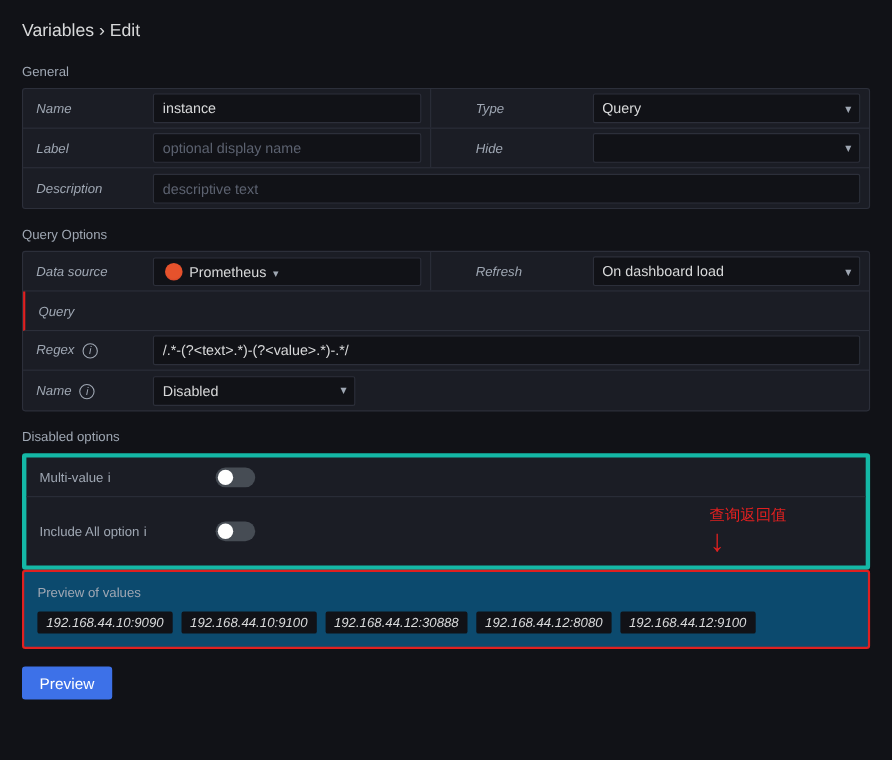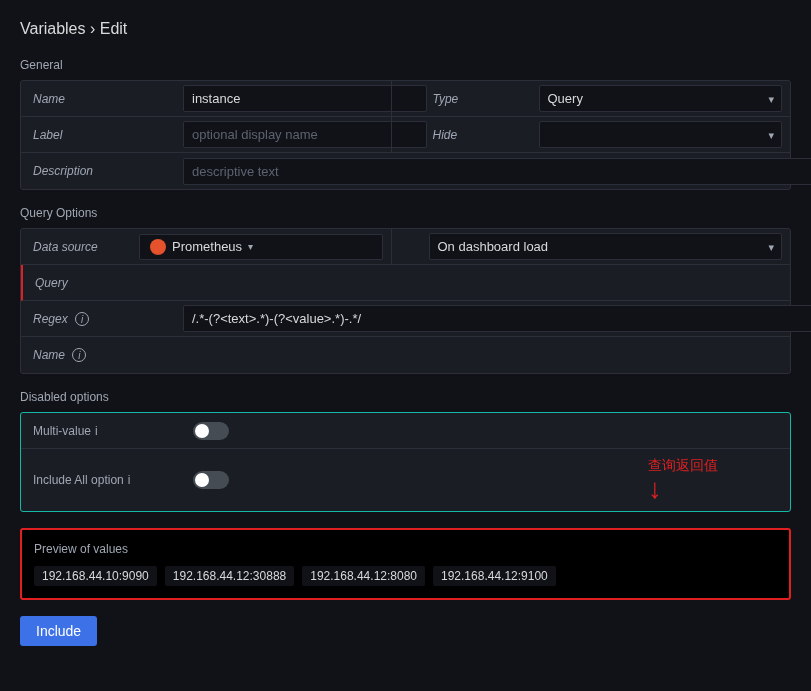--- a/index.html
+++ b/index.html
@@ -64,21 +64,20 @@
       padding: 4px 8px;
     }
     .form-input {
       background: #111217;
       border: 1px solid #2c2f3a;
       border-radius: 2px;
       color: #d8d9da;
       font-size: 13px;
       padding: 5px 8px;
       width: 100%;
-      margin-left: 44px;
     }
     .form-input::placeholder {
       color: #5c6270;
     }
     .form-select {
       background: #111217;
       border: 1px solid #2c2f3a;
       border-radius: 2px;
       color: #d8d9da;
       font-size: 13px;
@@ -121,21 +120,21 @@
     
     .query-section {
       background: #1b1d25;
       border: 1px solid #2c2f3a;
       border-radius: 3px;
       margin-bottom: 16px;
     }
     
     .datasource-badge {
       display: flex;
-      align-items: center;
+      align-items: flex-end;
       background: #111217;
       border: 1px solid #2c2f3a;
       border-radius: 2px;
       padding: 4px 10px;
       cursor: pointer;
       gap: 6px;
     }
     .prometheus-icon {
       width: 16px;
       height: 16px;
@@ -183,36 +182,37 @@
       width: 14px;
       height: 14px;
       background: #fff;
       border-radius: 50%;
       left: 2px;
       top: 2px;
       transition: 0.2s;
     }
     
     .preview-section {
-      background: #000000;
+      background: #0c4a6e;
       border: 2px solid #e02020;
       border-radius: 3px;
       margin-bottom: 16px;
       padding: 12px;
       position: relative;
     }
     .preview-title {
       font-size: 12px;
       color: #9fa7b3;
       margin-bottom: 10px;
     }
     .preview-values {
       display: flex;
       flex-wrap: wrap;
       gap: 8px;
+      font-style: italic;
     }
     .preview-value {
       color: #d8d9da;
       font-size: 12px;
       background: #111217;
       padding: 3px 8px;
       border-radius: 2px;
     }
     
     .update-btn {
@@ -220,23 +220,22 @@
       color: #fff;
       border: none;
       border-radius: 3px;
       padding: 7px 16px;
       font-size: 14px;
       cursor: pointer;
     }
     
     .selection-section {
       background: #1b1d25;
-      border: 1px solid #14b8a6;
+      border: 4px solid #14b8a6;
       border-radius: 3px;
-      margin-bottom: 16px;
     }
     .full-row {
       display: flex;
       align-items: center;
       padding: 8px 12px;
       border-bottom: 1px solid #2c2f3a;
       min-height: 36px;
     }
     .full-row:last-child { border-bottom: none; }
     .row-label {
@@ -326,20 +325,21 @@
       <div class="form-label">Data source</div>
       <div class="form-field">
         <div class="datasource-badge">
           <span class="prometheus-icon"></span>
           <span class="datasource-name">Prometheus</span>
           <span class="chevron">▾</span>
         </div>
       </div>
     </div>
     <div class="split-cell">
+      <div class="form-label">Refresh</div>
       <div class="form-field">
         <div class="select-wrapper">
           <select class="form-select">
             <option>On dashboard load</option>
             <option>On time range change</option>
           </select>
         </div>
       </div>
     </div>
   </div>
@@ -359,20 +359,31 @@
     <div class="form-field">
       <input class="form-input" type="text" value="/.*-(?&lt;text&gt;.*)-(?&lt;value&gt;.*)-.*/" style="">
     </div>
   </div>
 
   <div class="form-row">
     <div class="form-label">
       <span>Name</span>
       <span class="info-icon">i</span>
     </div>
+    <div class="form-field" style="max-width:200px;">
+      <div class="select-wrapper">
+        <select class="form-select">
+          <option>Disabled</option>
+          <option>Alphabetical (asc)</option>
+          <option>Alphabetical (desc)</option>
+          <option>Numerical (asc)</option>
+          <option>Numerical (desc)</option>
+        </select>
+      </div>
+    </div>
   </div>
 </div>
 
 
 <div class="section-label">Disabled options</div>
 <div class="selection-section">
 
   <div class="full-row">
     <div class="row-label">
       <span>Multi-value</span>
@@ -400,23 +411,24 @@
       <span style="color:#e02020; font-size:28px; line-height:1;">↓</span>
     </div>
   </div>
 </div>
 
 
 <div class="preview-section">
   <div class="preview-title">Preview of values</div>
   <div class="preview-values">
     <span class="preview-value">192.168.44.10:9090</span>
+    <span class="preview-value">192.168.44.10:9100</span>
     <span class="preview-value">192.168.44.12:30888</span>
     <span class="preview-value">192.168.44.12:8080</span>
     <span class="preview-value">192.168.44.12:9100</span>
   </div>
 </div>
 
 
-<button class="update-btn">Include</button>
+<button class="update-btn">Preview</button>
 
 
 
 
 </body></html>

